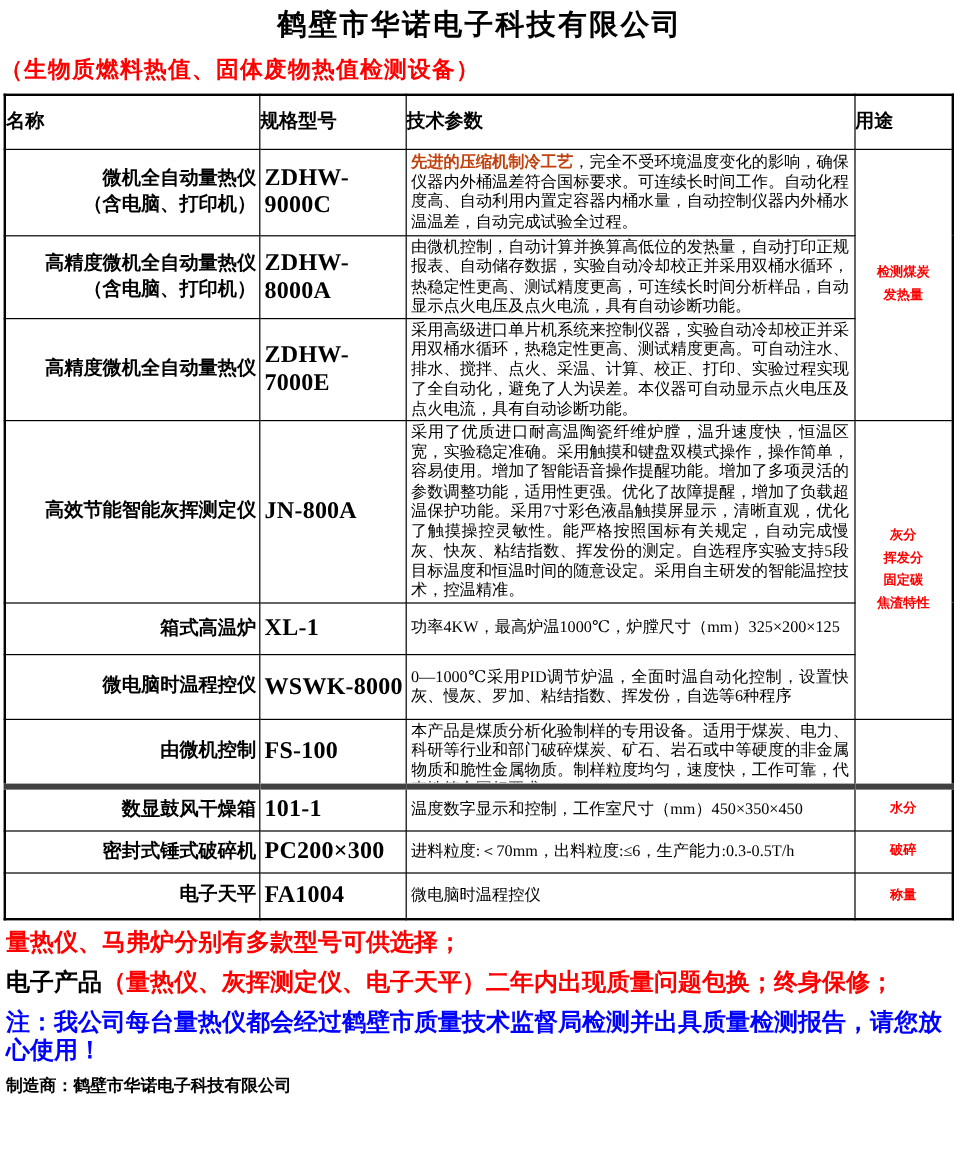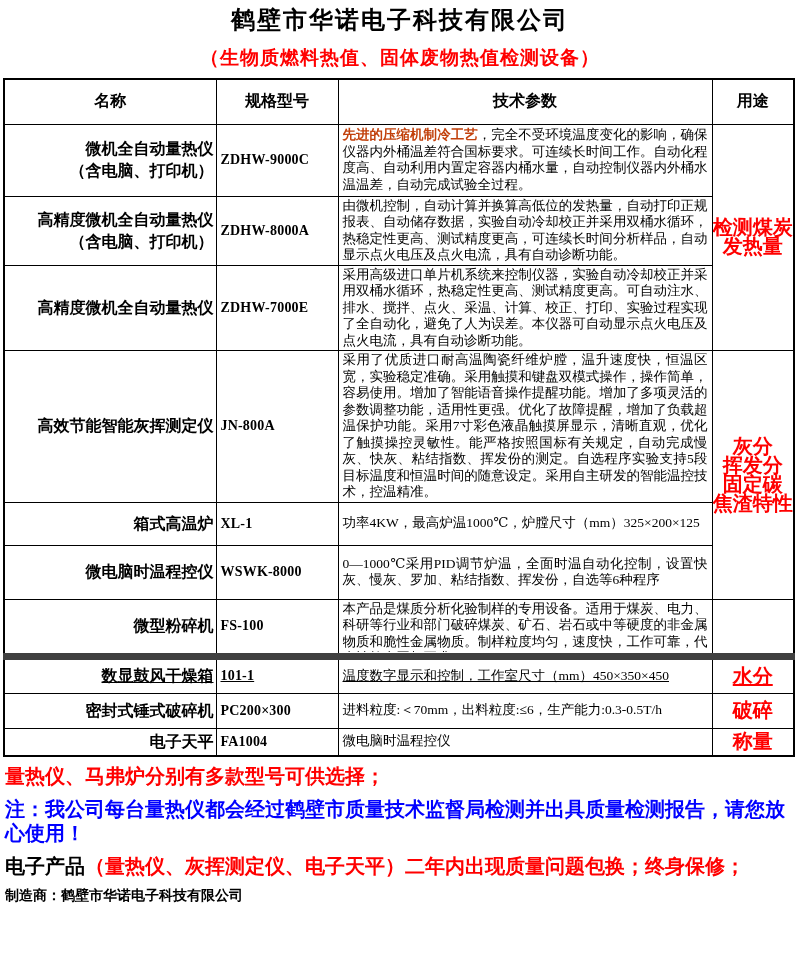--- a/index.html
+++ b/index.html
@@ -7,49 +7,49 @@
   body {
     width: 800px; height: 959px; overflow: hidden;
     font-family: "Liberation Serif", "DejaVu Serif", serif;
     color: #000;
   }
   .page-title {
     text-align: center; font-size: 24px; font-weight: bold;
     letter-spacing: 2px; padding-top: 4px;
   }
   .page-subtitle {
-    text-align: center; font-size: 19px; font-weight: bold;
+    text-align: left; font-size: 19px; font-weight: bold;
     color: #ff0000; margin-top: 9px; letter-spacing: 1px;
   }
   table.spec-table {
     border-collapse: collapse; table-layout: fixed;
     width: 792px; margin: 7px 0 0 3px;
     border: 2px solid #000;
   }
   .spec-table td, .spec-table th {
     border: 1px solid #000; vertical-align: middle; overflow: hidden;
   }
-  .spec-table tr.thick-top td { border-top: 7px solid #404040; text-decoration: underline; }
-  th.h-cell { font-size: 16px; font-weight: bold; text-align: center; }
+  .spec-table tr.thick-top td { border-top: 5px solid #404040; }
+  th.h-cell { font-size: 16px; font-weight: bold; text-align: left; }
   td.name-cell {
     font-size: 16px; font-weight: bold; text-align: right;
     white-space: pre-line; line-height: 22px; padding: 2px;
   }
   td.model-cell {
-    font-size: 14px; font-weight: bold; text-align: left;
+    font-size: 20px; font-weight: bold; text-align: left;
     padding-left: 4px; letter-spacing: 0.2px;
   }
   td.specs-cell { padding: 1px 4px; vertical-align: middle; }
   .specs-text {
     font-size: 13.5px; line-height: 16.5px; text-align: justify;
   }
   .specs-text.clip { max-height: 51px; overflow: hidden; }
   .red-bold { color: #c2410c; font-weight: bold; }
   td.usage-cell {
-    font-size: 20px; font-weight: bold; color: #ff0000;
+    font-size: 11px; font-weight: bold; color: #ff0000;
     text-align: center; white-space: pre-line; line-height: 19px;
   }
   .notes { margin: 7px 0 0 5px; }
   .note-line {
     font-size: 20px; font-weight: bold; line-height: 24px; margin-bottom: 9px;
   }
   .note-red { color: #ff0000; }
   .note-blue { color: #0000ff; }
   .note-black { color: #000000; }
   .contact {
@@ -128,21 +128,21 @@
 
   <tr style="height:54px">
     <td class="name-cell">微电脑时温程控仪</td>
     <td class="model-cell">WSWK-8000</td>
     <td class="specs-cell">
           <div class="specs-text">0—1000℃采用PID调节炉温，全面时温自动化控制，设置快灰、慢灰、罗加、粘结指数、挥发份，自选等6种程序</div>
         </td>
   </tr>
 
   <tr style="height:53px">
-    <td class="name-cell">微型粉碎机</td>
+    <td class="name-cell">由微机控制</td>
     <td class="model-cell">FS-100</td>
     <td class="specs-cell">
           <div class="specs-text clip">本产品是煤质分析化验制样的专用设备。适用于煤炭、电力、科研等行业和部门破碎煤炭、矿石、岩石或中等硬度的非金属物质和脆性金属物质。制样粒度均匀，速度快，工作可靠，代表性符合国标要求。</div>
         </td>
     <td class="usage-cell"></td>
   </tr>
 
   <tr style="height:37px" class="thick-top">
     <td class="name-cell">数显鼓风干燥箱</td>
     <td class="model-cell">101-1</td>
@@ -154,33 +154,33 @@
 
   <tr style="height:35px">
     <td class="name-cell">密封式锤式破碎机</td>
     <td class="model-cell">PC200×300</td>
     <td class="specs-cell">
           <div class="specs-text">进料粒度:＜70mm，出料粒度:≤6，生产能力:0.3-0.5T/h</div>
         </td>
     <td class="usage-cell">破碎</td>
   </tr>
 
-  <tr style="height:27px">
+  <tr style="height:39px">
     <td class="name-cell">电子天平</td>
     <td class="model-cell">FA1004</td>
     <td class="specs-cell">
           <div class="specs-text">微电脑时温程控仪</div>
         </td>
     <td class="usage-cell">称量</td>
   </tr>
 </tbody>
   </table>
 
 <div class="notes">
   <div class="note-line note-red">量热仪、马弗炉分别有多款型号可供选择；</div>
+  <div class="note-line"><span class="note-black">电子产品</span><span class="note-red">（量热仪、灰挥测定仪、电子天平）二年内出现质量问题包换；终身保修；</span></div>
   <div class="note-line note-blue">注：我公司每台量热仪都会经过鹤壁市质量技术监督局检测并出具质量检测报告，请您放心使用！</div>
-  <div class="note-line"><span class="note-black">电子产品</span><span class="note-red">（量热仪、灰挥测定仪、电子天平）二年内出现质量问题包换；终身保修；</span></div>
 </div>
 
 <div class="contact">
   <div>制造商：鹤壁市华诺电子科技有限公司</div>
 
 </div>
 
 </body></html>

